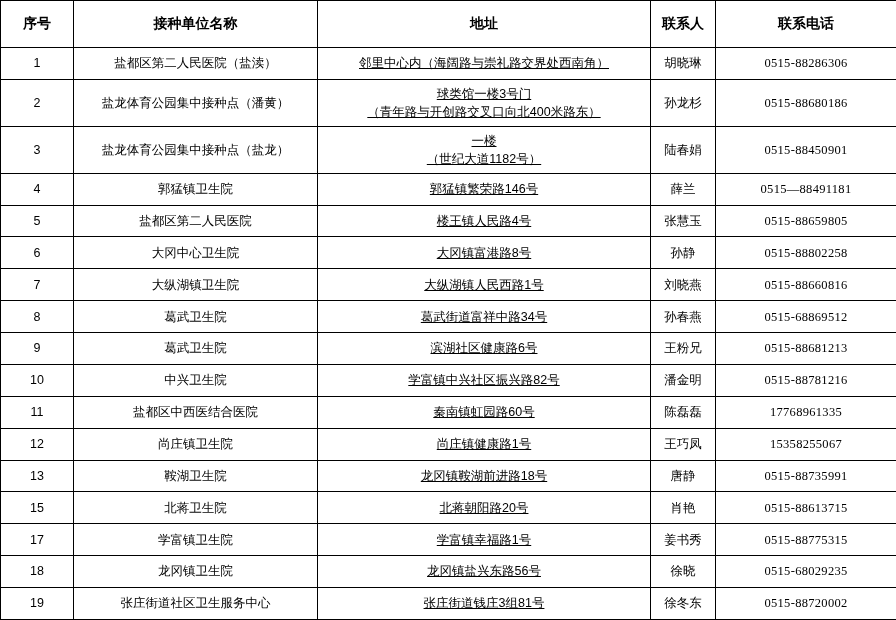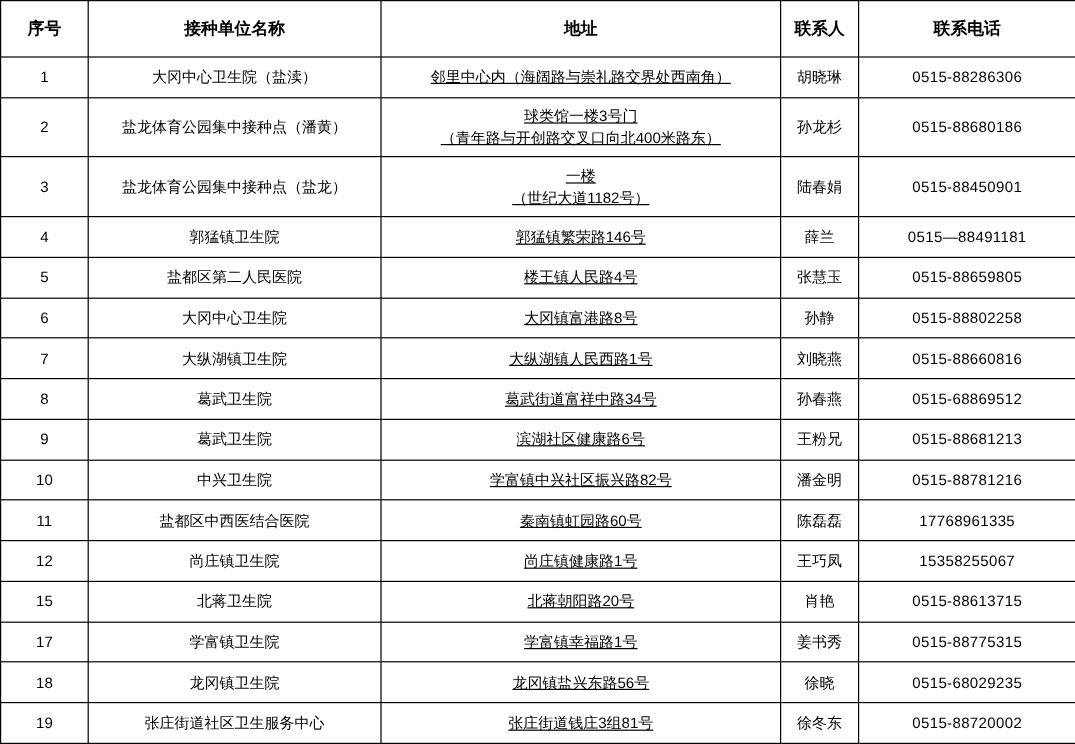--- a/index.html
+++ b/index.html
@@ -40,20 +40,21 @@
   }
   table.sites tbody tr {
     height: 28px;
   }
   td.cell-address {
     white-space: pre-line;
     text-decoration: underline;
   }
   td.cell-phone {
     letter-spacing: 0.3px;
+    font-family: Liberation Serif, serif;
   }
 </style>
 </head>
 <body>
 
 <table class="sites">
   <colgroup>
     <col style="width:73px">
     <col style="width:244px">
     <col style="width:333px">
@@ -65,21 +66,21 @@
       <th>序号</th>
       <th>接种单位名称</th>
       <th>地址</th>
       <th>联系人</th>
       <th>联系电话</th>
     </tr>
   </thead>
   <tbody>
   <tr>
     <td class="cell-no">1</td>
-    <td class="cell-name">大冈中心卫生院（盐渎）</td>
+    <td class="cell-name">盐都区第二人民医院（盐渎）</td>
     <td class="cell-address">邻里中心内（海阔路与崇礼路交界处西南角）</td>
     <td class="cell-contact">胡晓琳</td>
     <td class="cell-phone">0515-88286306</td>
   </tr>
 
   <tr>
     <td class="cell-no">2</td>
     <td class="cell-name">盐龙体育公园集中接种点（潘黄）</td>
     <td class="cell-address">球类馆一楼3号门
 （青年路与开创路交叉口向北400米路东）</td>
@@ -161,20 +162,27 @@
   </tr>
 
   <tr>
     <td class="cell-no">12</td>
     <td class="cell-name">尚庄镇卫生院</td>
     <td class="cell-address">尚庄镇健康路1号</td>
     <td class="cell-contact">王巧凤</td>
     <td class="cell-phone">15358255067</td>
   </tr>
 
+  <tr>
+    <td class="cell-no">13</td>
+    <td class="cell-name">鞍湖卫生院</td>
+    <td class="cell-address">龙冈镇鞍湖前进路18号</td>
+    <td class="cell-contact">唐静</td>
+    <td class="cell-phone">0515-88735991</td>
+  </tr>
 
 
   <tr>
     <td class="cell-no">15</td>
     <td class="cell-name">北蒋卫生院</td>
     <td class="cell-address">北蒋朝阳路20号</td>
     <td class="cell-contact">肖艳</td>
     <td class="cell-phone">0515-88613715</td>
   </tr>
 

